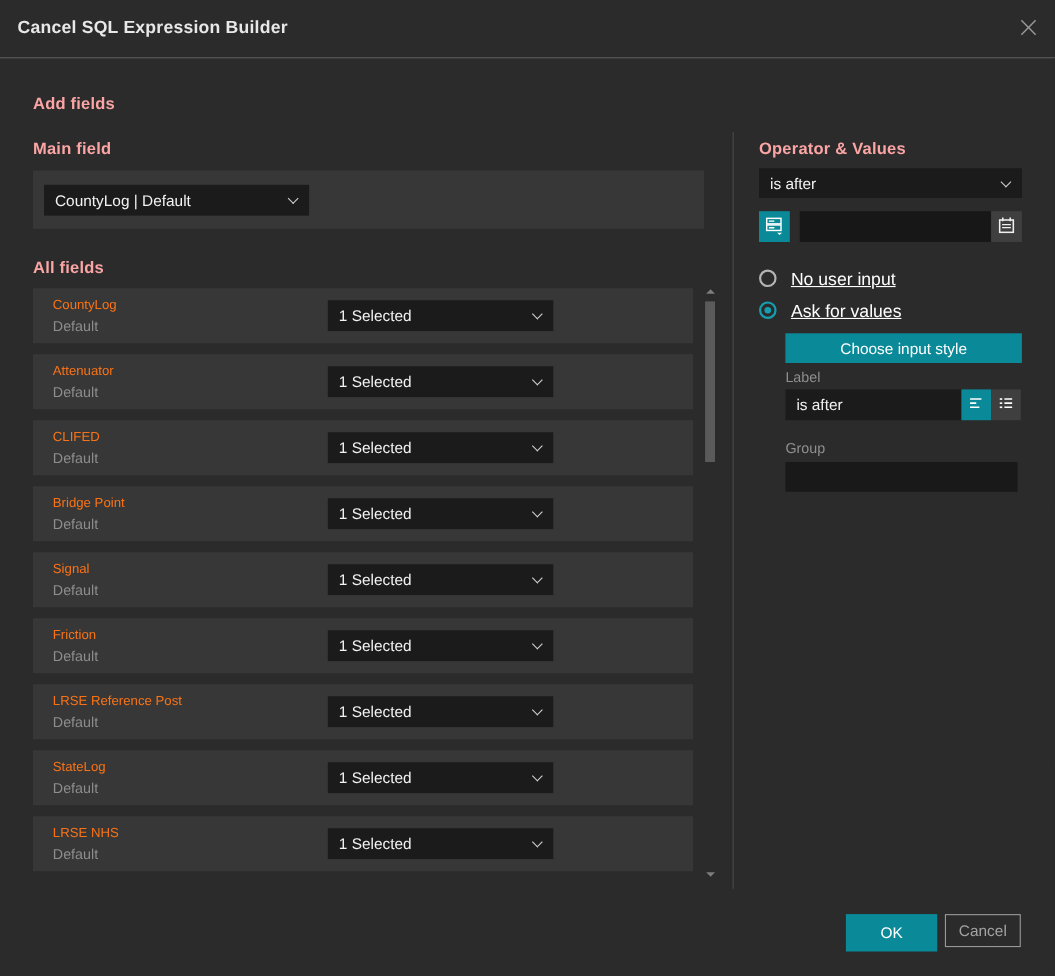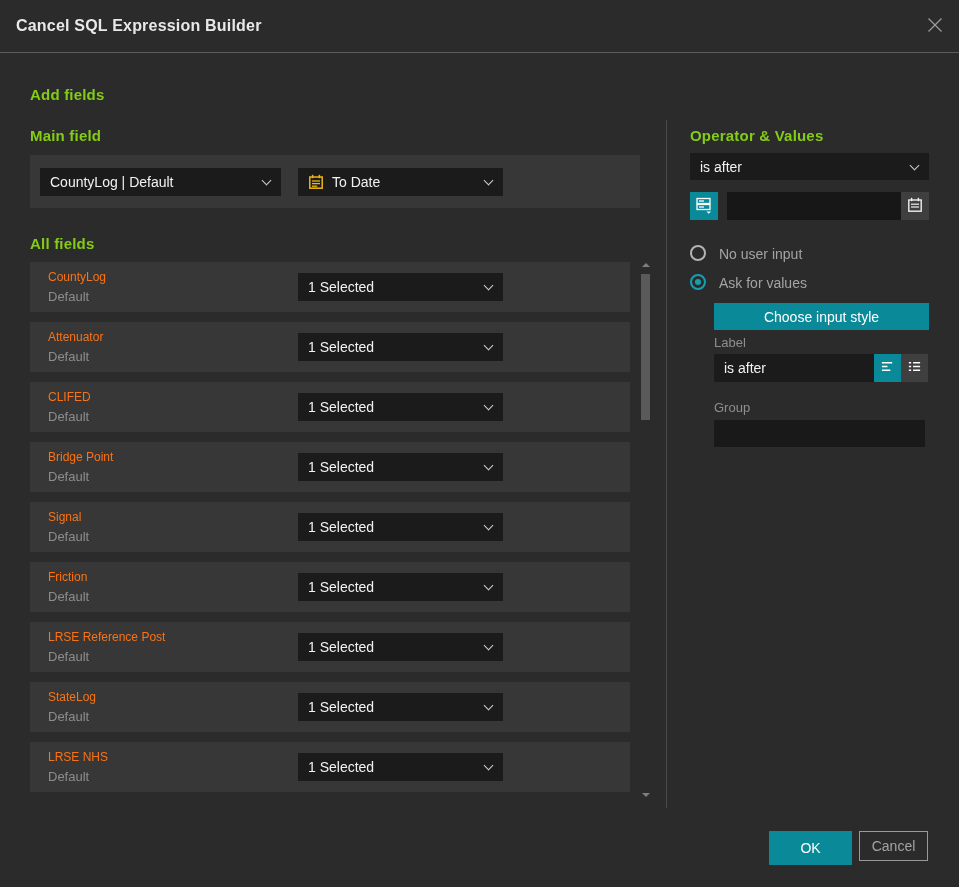--- a/index.html
+++ b/index.html
@@ -11,21 +11,21 @@
     overflow:hidden;
   }
   .dialog { position:relative; width:959px; height:887px; background:#2b2b2b; }
 
   
   .hdr { position:absolute; left:0; top:0; width:959px; height:53px; border-bottom:1px solid #5c5c5c; }
   .hdr-title { position:absolute; left:16px; top:0; line-height:52px; font-size:16px; font-weight:bold; color:#e8e8e8; letter-spacing:.2px; }
   .close-btn { position:absolute; right:12px; top:15px; width:24px; height:24px; cursor:pointer; display:flex; align-items:center; justify-content:center; }
 
   
-  .sec-h { position:absolute; font-size:15px; font-weight:bold; color:#84cc16; letter-spacing:.2px; }
+  .sec-h { position:absolute; font-size:15px; font-weight:bold; color:#fca5a5; letter-spacing:.2px; }
 
   
   .dd { position:absolute; background:#1b1b1b; height:28px; display:flex; align-items:center; padding:0 26px 0 10px; font-size:14px; color:#f2f2f2; cursor:pointer; }
   .dd .chev { position:absolute; right:11px; top:9px; width:7px; height:7px; border-right:1.5px solid #cfcfcf; border-bottom:1.5px solid #cfcfcf; transform:rotate(45deg); }
   .txt-input { position:absolute; background:#1b1b1b; border:none; color:#f2f2f2; font-size:14px; padding:0 10px; font-family:"Liberation Sans", sans-serif; outline:none; }
 
   
   .main-panel { position:absolute; left:30px; top:155px; width:610px; height:53px; background:#373737; }
 
   
@@ -42,21 +42,21 @@
   .vdiv { position:absolute; left:666px; top:120px; width:1px; height:688px; background:#4a4a4a; }
 
   
   .sq-btn { position:absolute; width:28px; height:28px; display:flex; align-items:center; justify-content:center; cursor:pointer; border:none; }
   .teal { background:#0a8a99; }
   .gray { background:#3f3f3f; }
 
   .radio { position:absolute; width:16px; height:16px; border-radius:50%; border:2px solid #b3b3b3; background:transparent; cursor:pointer; }
   .radio.checked { border-color:#14a0b0; }
   .radio.checked::after { content:""; position:absolute; left:3px; top:3px; width:6px; height:6px; border-radius:50%; background:#14a0b0; }
-  .radio-lbl { position:absolute; font-size:14px; color:#a3a3a3; }
+  .radio-lbl { position:absolute; font-size:16px; color:#ffffff;text-decoration:underline; }
 
   .btn { position:absolute; border:none; font-family:"Liberation Sans", sans-serif; font-size:14px; cursor:pointer; display:flex; align-items:center; justify-content:center; }
   .btn-primary { background:#0a8a99; color:#ffffff; }
   .btn-outline { background:transparent; border:1px solid #999999; color:#a3a3a3; }
 
   .fld-lbl { position:absolute; font-size:13px; color:#8f8f8f; }
 </style>
 </head>
 <body>
 
@@ -75,34 +75,20 @@
   </div>
 
   <div class="sec-h" style="left:30px; top:86px;">Add fields</div>
   <div class="sec-h" style="left:30px; top:127px;">Main field</div>
 
   <div class="main-panel">
     <div class="dd" style="left:10px; top:13px; width:241px;">
       <span>CountyLog | Default</span>
       <span class="chev"></span>
     </div>
-    <div class="dd" style="left:268px; top:13px; width:205px;">
-      <span style="margin-right:8px; display:flex;">
-        <svg width="16" height="16" viewBox="0 0 16 16">
-          <rect x="1.8" y="3" width="12.4" height="11.2" fill="none" stroke="#edb417" stroke-width="1.5"></rect>
-          <line x1="4.6" y1="0.8" x2="4.6" y2="4.2" stroke="#edb417" stroke-width="1.5"></line>
-          <line x1="11.4" y1="0.8" x2="11.4" y2="4.2" stroke="#edb417" stroke-width="1.5"></line>
-          <line x1="4" y1="7" x2="12" y2="7" stroke="#edb417" stroke-width="1.3"></line>
-          <line x1="4" y1="9.6" x2="12" y2="9.6" stroke="#edb417" stroke-width="1.3"></line>
-          <line x1="4" y1="12.2" x2="9.2" y2="12.2" stroke="#edb417" stroke-width="1.3"></line>
-        </svg>
-      </span>
-      <span>To Date</span>
-      <span class="chev"></span>
-    </div>
   </div>
 
   <div class="sec-h" style="left:30px; top:235px;">All fields</div>
 
   <div class="row" style="top:262px;">
     <div class="row-name">CountyLog</div>
     <div class="row-sub">Default</div>
     <div class="dd" style="left:268px; top:11px; width:205px;">
         <span>1 Selected</span>
         <span class="chev"></span>

